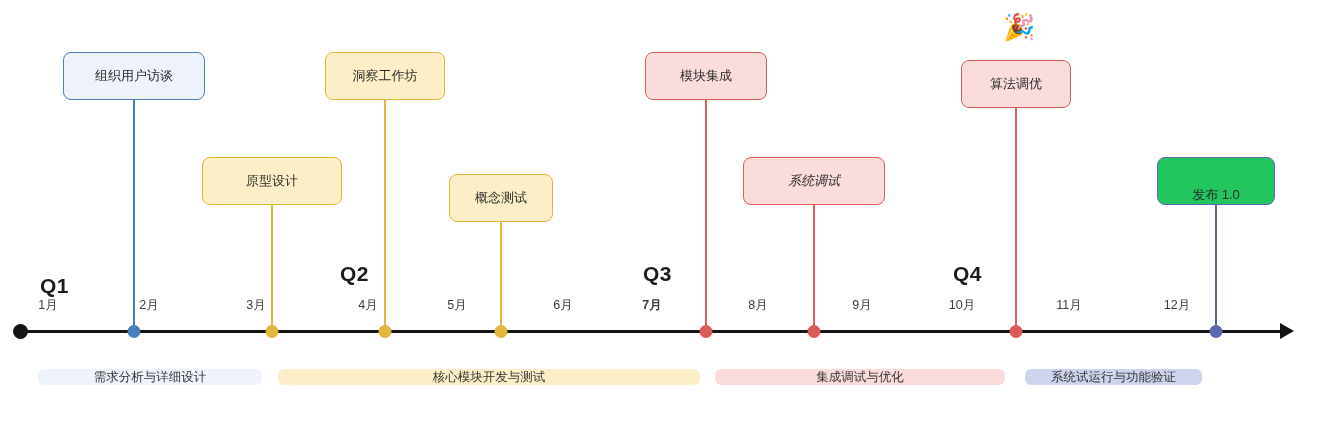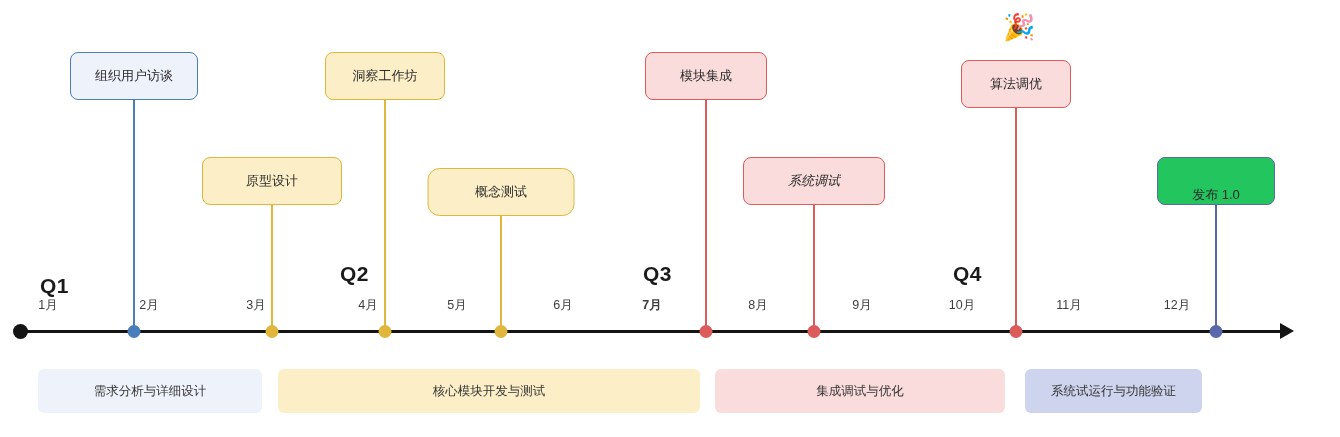--- a/index.html
+++ b/index.html
@@ -63,21 +63,21 @@
 
   .emoji-badge{
     position:absolute;
     font-size:26px;line-height:1;
     transform:translateX(-50%);
     pointer-events:none;
   }
 
   
   .phase-bar{
-    position:absolute;top:369px;height:44px;
+    position:absolute;top:369px;height:16px;
     border-radius:6px;
     display:flex;align-items:center;justify-content:center;
     font-size:12.5px;color:#333333;white-space:nowrap;
   }
 </style>
 </head>
 <body>
 
 <div id="root">
 
@@ -117,30 +117,30 @@
       <div class="connector" style="left: 705px; top: 100px; height: 231px; background: rgb(220, 91, 91);"></div>
       <div class="ms-dot" style="left: 706px; background: rgb(220, 91, 91);"></div>
       <div class="connector" style="left: 813px; top: 205px; height: 126px; background: rgb(220, 91, 91);"></div>
       <div class="ms-dot" style="left: 814px; background: rgb(220, 91, 91);"></div>
       <div class="connector" style="left: 1015px; top: 100px; height: 231px; background: rgb(220, 91, 91);"></div>
       <div class="ms-dot" style="left: 1016px; background: rgb(220, 91, 91);"></div>
       <div class="connector" style="left: 1215px; top: 205px; height: 126px; background: rgb(90, 104, 171);"></div>
       <div class="ms-dot" style="left: 1216px; background: rgb(90, 104, 171);"></div>
     </div>
   <div id="cards-layer">
-      <div class="card blue" style="left: 134px; top: 52px; width: 128px;">
+      <div class="card blue" style="left: 134px; top: 52px; width: 142px;">
         <span>组织用户访谈</span>
       </div>
       <div class="card gold" style="left: 272px; top: 157px; width: 140px;">
         <span>原型设计</span>
       </div>
       <div class="card gold" style="left: 385px; top: 52px; width: 120px;">
         <span>洞察工作坊</span>
       </div>
-      <div class="card gold" style="left: 501px; top: 168px; width: 147px; border-radius: 12px;">
+      <div class="card gold" style="left: 501px; top: 174px; width: 104px;">
         <span>概念测试</span>
       </div>
       <div class="card red" style="left: 706px; top: 52px; width: 122px;">
         <span>模块集成</span>
       </div>
       <div class="card red" style="left: 814px; top: 157px; width: 142px; font-style: italic;">
         <span>系统调试</span>
       </div>
       <div class="card red" style="left: 1016px; top: 60px; width: 110px;">
         <span>算法调优</span>

